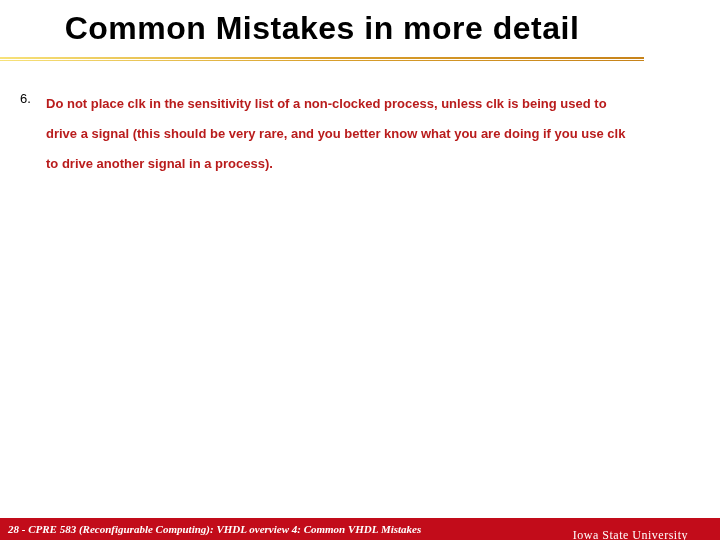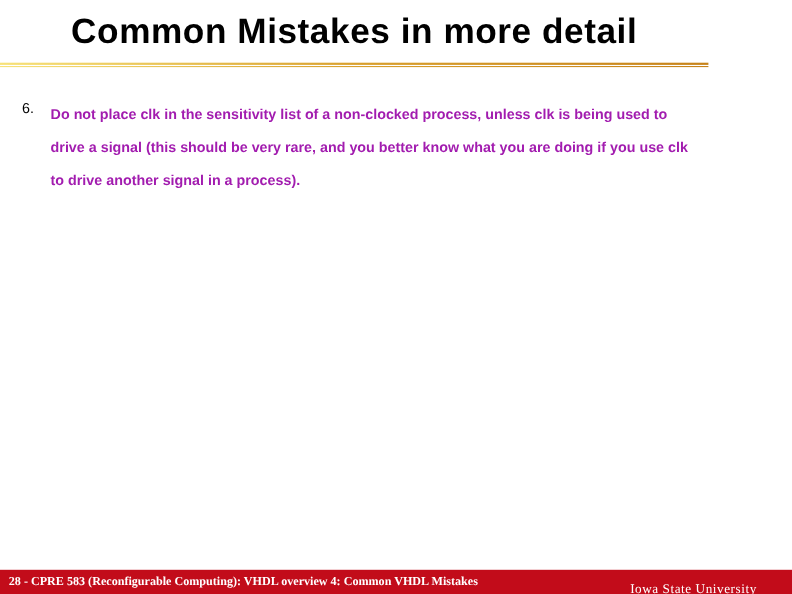--- a/index.html
+++ b/index.html
@@ -41,39 +41,40 @@
       gap: 10px;
     }
     .num {
       font-size: 13px;
       color: #000;
       min-width: 16px;
       padding-top: 2px;
     }
     .bullet-text {
       font-size: 13px;
-      color: #a21caf;
+      color: #b91c1c;
       font-weight: bold;
       line-height: 2.3;
     }
     .footer {
       position: absolute;
       bottom: 0;
       left: 0;
       width: 720px;
       height: 22px;
       background: #c20c1a;
       display: flex;
       align-items: center;
       justify-content: space-between;
       padding: 0 8px;
     }
     .footer-left {
       font-size: 11px;
       color: #fff;
+      font-style: italic;
       font-weight: bold;
       font-family: "Times New Roman", Times, serif;
     }
     .footer-right {
       font-size: 12px;
       color: #fff;
       font-family: "Times New Roman", Times, serif;
       letter-spacing: 0.5px;
       padding-right: 24px;
       margin-top: 12px;

